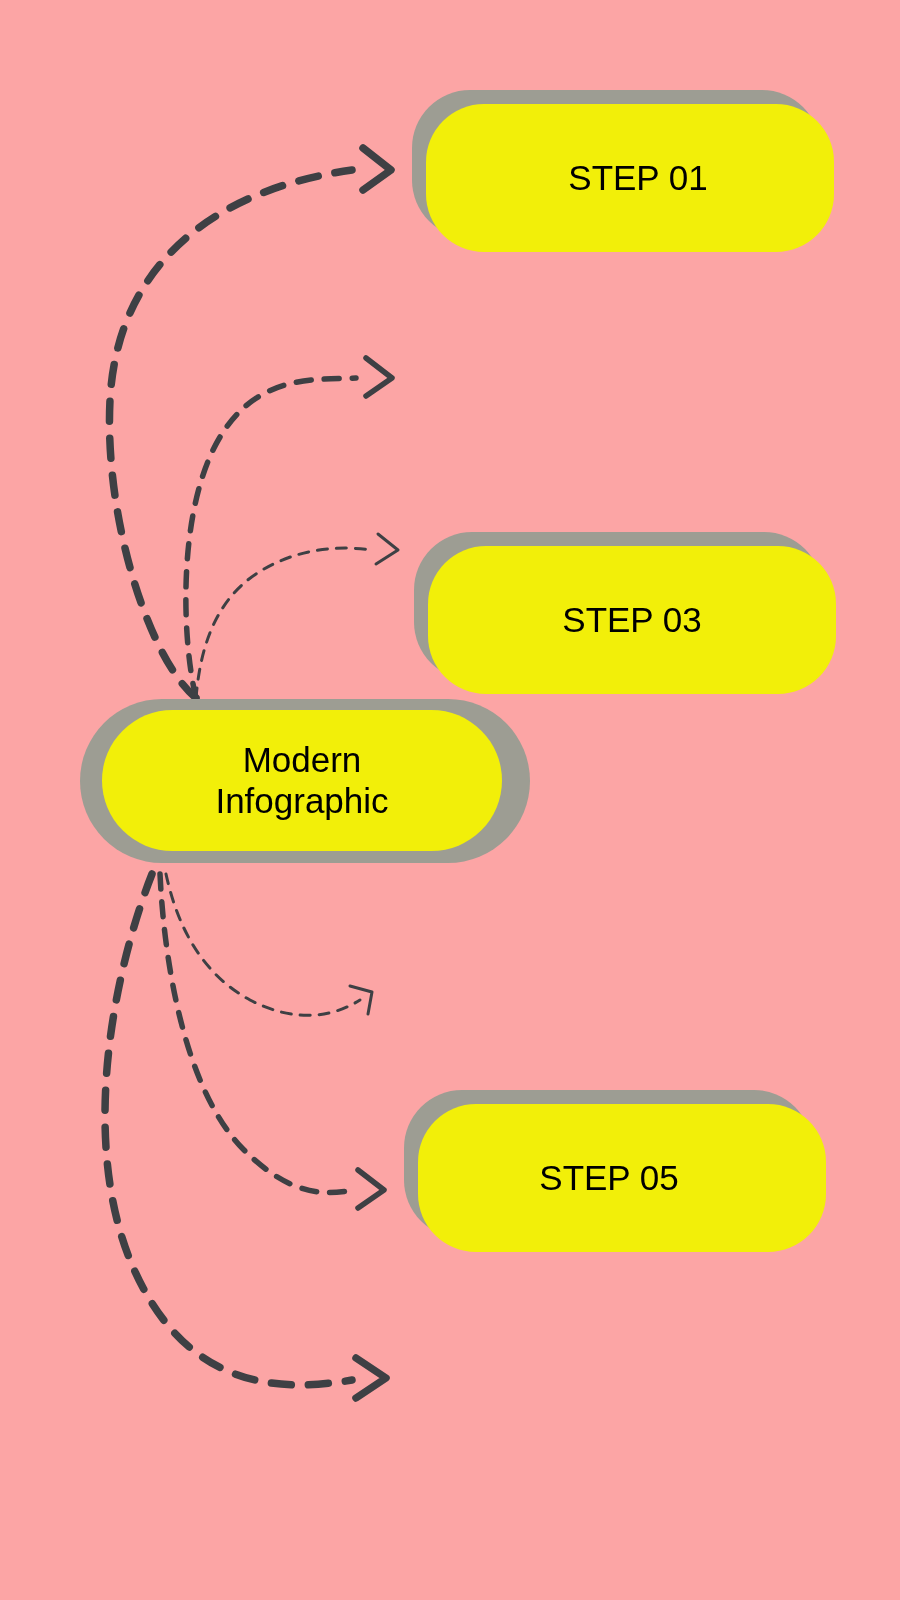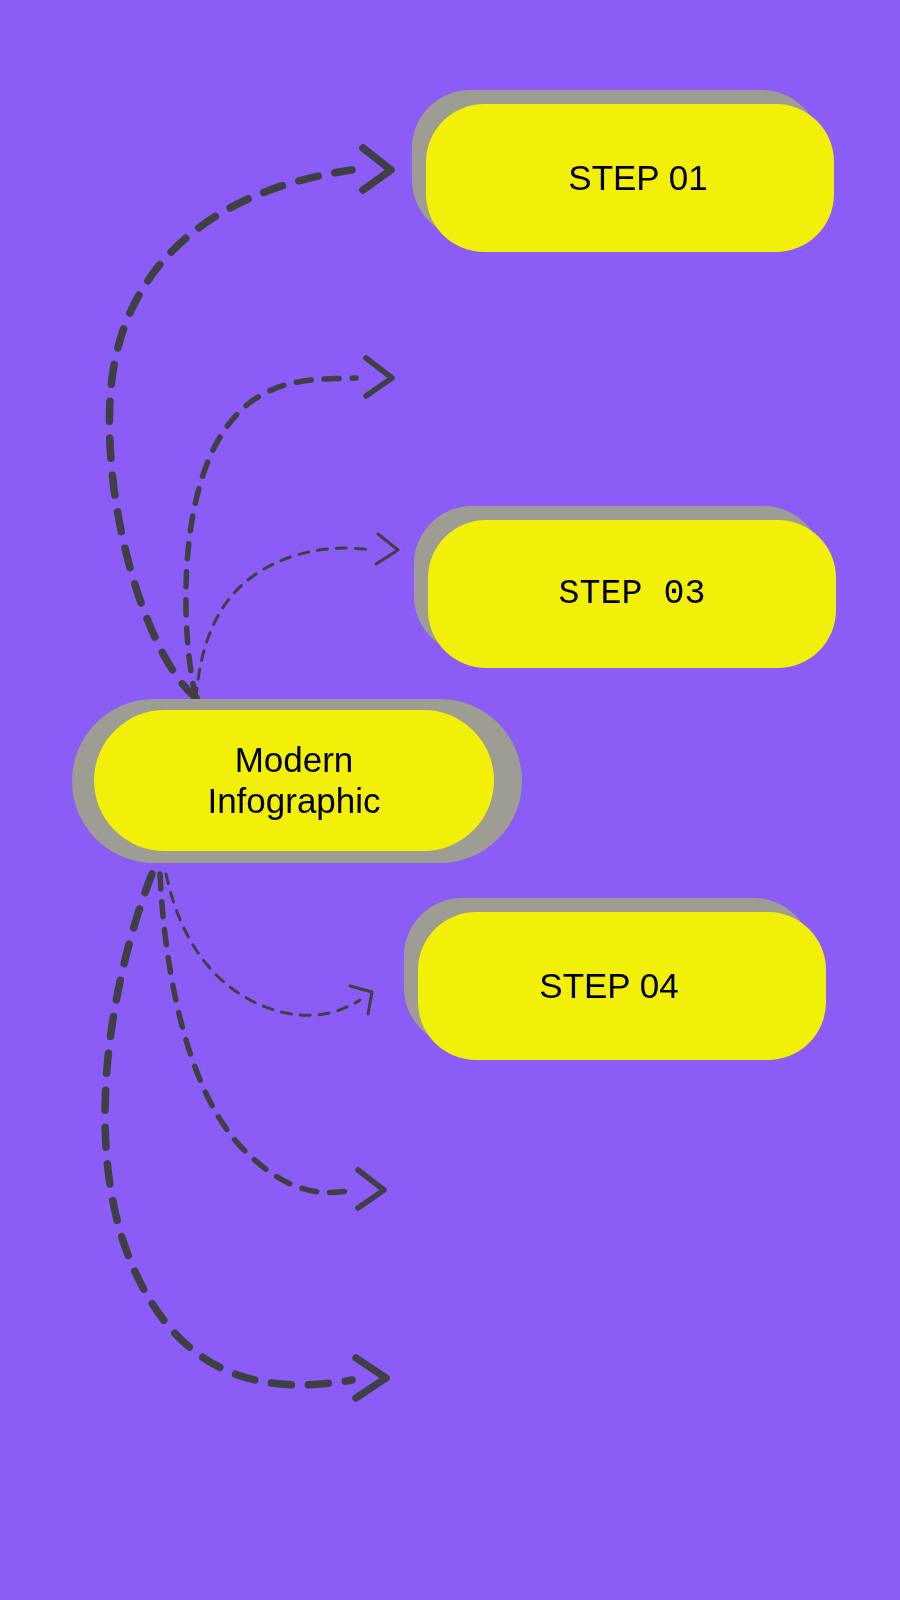--- a/index.html
+++ b/index.html
@@ -5,21 +5,21 @@
 <style>
   html, body {
     margin: 0;
     padding: 0;
     background: #e9e9c6;
   }
   #stage {
     position: relative;
     width: 900px;
     height: 1600px;
-    background: #8b5cf6;
+    background: #fca5a5;
     overflow: hidden;
     font-family: "Liberation Sans", sans-serif;
   }
 
   
   #arrow-layer {
     position: absolute;
     left: 0; top: 0;
     width: 900px;
     height: 1600px;
@@ -74,21 +74,21 @@
   .step-card .label {
     left: 14px;
     top: 14px;
     width: 408px;
     height: 148px;
     font-size: 35px;
   }
 
   
   #center-node {
-    left: 72px;
+    left: 80px;
     top: 699px;
     width: 450px;
     height: 164px;
   }
   #center-node .shadow { border-radius: 82px; }
   #center-node .face {
     left: 22px;
     top: 11px;
     width: 400px;
     height: 141px;
@@ -98,21 +98,21 @@
     left: 22px;
     top: 11px;
     width: 400px;
     height: 141px;
     font-size: 35px;
   }
 
   
   #step-card-1 { left: 412px; top:   90px; }
   #step-card-2 { left: 414px; top:  296px; }
-  #step-card-3 { left: 414px; top:  506px; font-family: Liberation Mono, monospace; }
+  #step-card-3 { left: 414px; top:  532px; }
   #step-card-4 { left: 404px; top:  898px; }
   #step-card-5 { left: 404px; top: 1090px; }
   #step-card-6 { left: 404px; top: 1288px; }
 
   
   #step-card-4 .label,
   #step-card-5 .label,
   #step-card-6 .label { padding-right: 26px; box-sizing: border-box; }
   #step-card-1 .label { padding-left: 16px; box-sizing: border-box; }
 </style>
@@ -160,26 +160,26 @@
     <div class="label">STEP 01</div>
   </div>
 
 
   <div class="node step-card" id="step-card-3">
     <div class="shadow"></div>
     <div class="face"></div>
     <div class="label">STEP 03</div>
   </div>
 
-  <div class="node step-card" id="step-card-4">
+
+  <div class="node step-card" id="step-card-5">
     <div class="shadow"></div>
     <div class="face"></div>
-    <div class="label">STEP 04</div>
+    <div class="label">STEP 05</div>
   </div>
-
 
 
   <div class="node" id="center-node">
     <div class="shadow"></div>
     <div class="face"></div>
     <div class="label">Modern
 Infographic</div>
   </div>
 
 </div>

